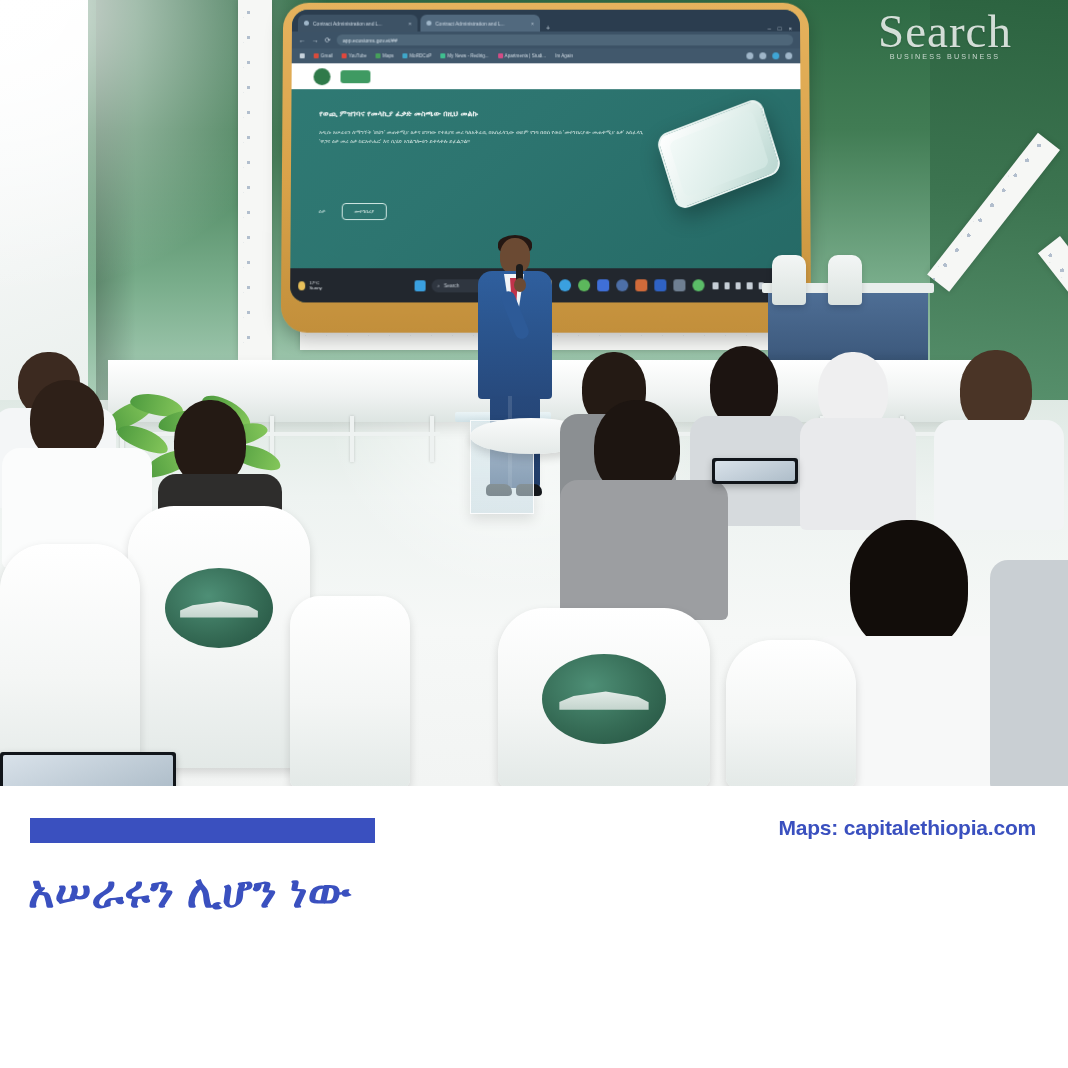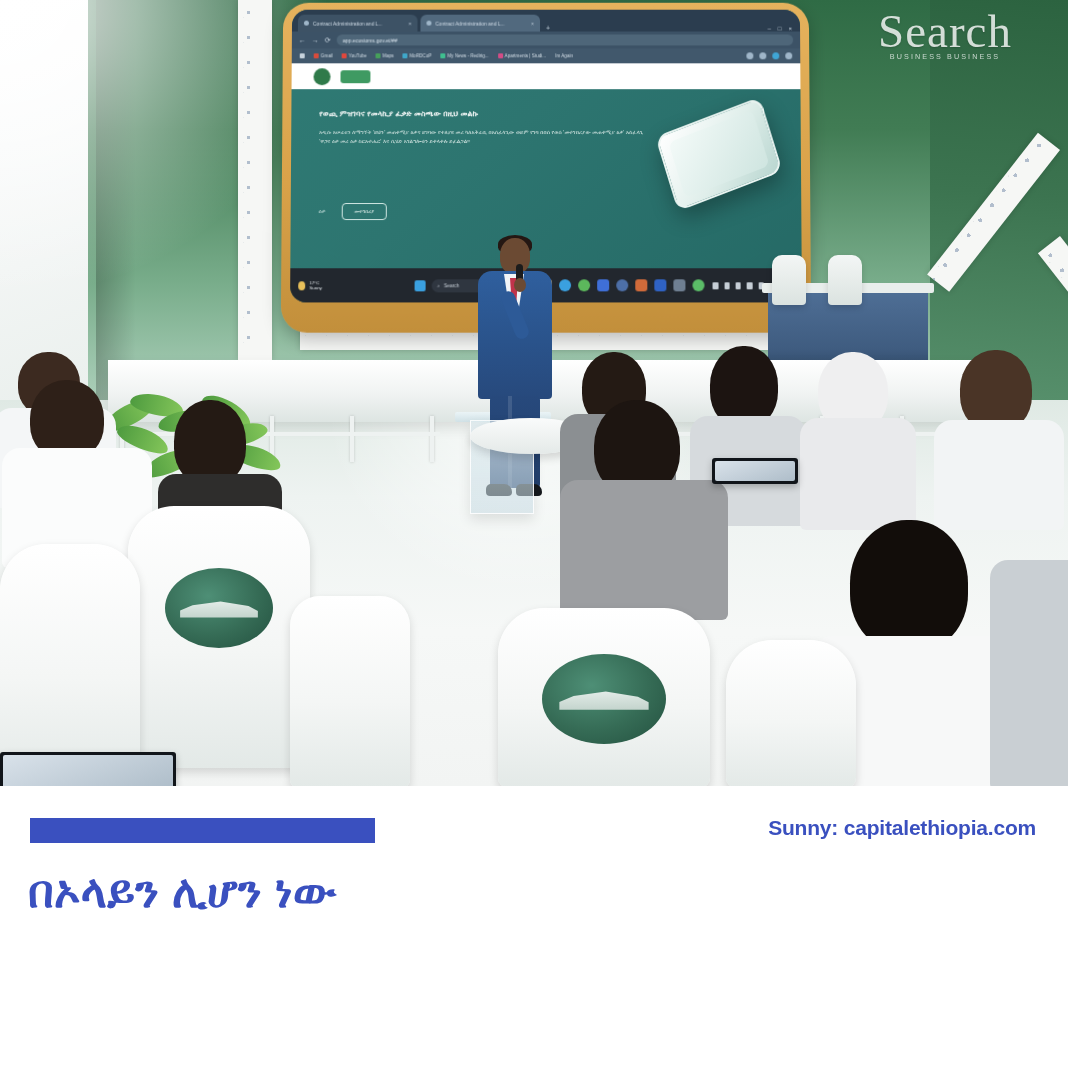--- a/index.html
+++ b/index.html
@@ -662,19 +662,19 @@
 
     <div id="watermark">
       <div id="wm-word">Search</div>
       <div id="wm-sub">BUSINESS  BUSINESS</div>
     </div>
 
   </div>
 
   <div id="caption">
     <div id="accent-bar"></div>
-    <div id="visit">Sunny: capitalethiopia.com</div>
+    <div id="visit">Maps: capitalethiopia.com</div>
     <div id="headline">
-      <span class="hl-line">በኦላይን ሊሆን ነው</span>
+      <span class="hl-line">አሠራሩን ሊሆን ነው</span>
     </div>
   </div>
 
 </div>
 
 </body></html>

